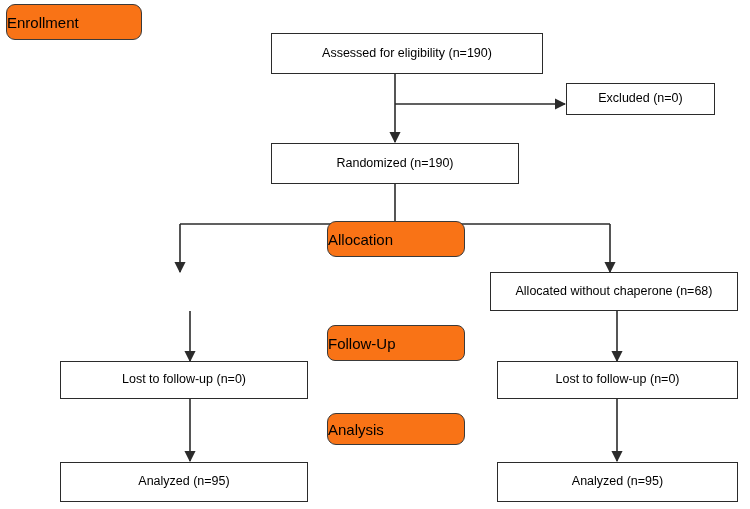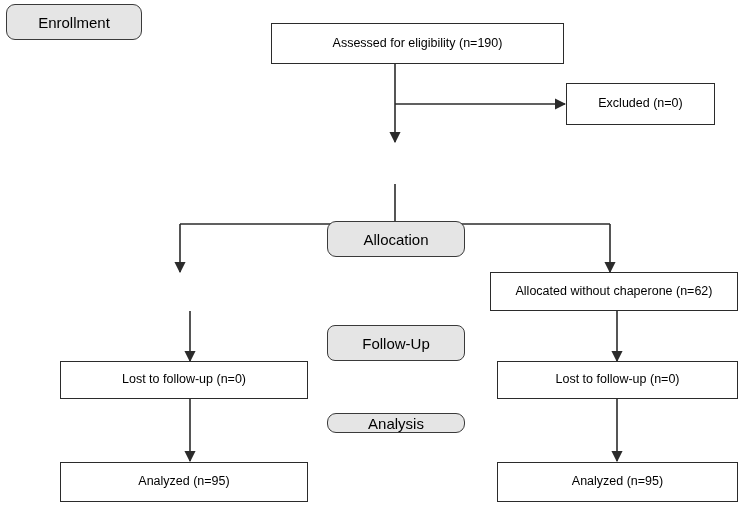--- a/index.html
+++ b/index.html
@@ -33,26 +33,25 @@
     justify-content: center;
     text-align: center;
     color: #000000;
     font-size: 12.5px;
     line-height: 1.25;
     z-index: 2;
   }
   .phase {
     position: absolute;
     box-sizing: border-box;
-    background: #e5e5e5;
+    background: #f97316;
     border: 1.4px solid #3a3a3a;
     border-radius: 9px;
     display: flex;
     align-items: center;
-    justify-content: center;
     text-align: center;
     color: #000000;
     font-size: 15px;
     z-index: 3;
   }
 </style>
 </head>
 <body>
 
 <div id="diagram">
@@ -101,36 +100,39 @@
   </div>
 
   <div class="phase" style="left:327px; top:221px; width:138px; height:36px;">
     <span>Allocation</span>
   </div>
 
   <div class="phase" style="left:327px; top:325px; width:138px; height:36px;border-radius:8px;">
     <span>Follow-Up</span>
   </div>
 
-  <div class="phase" style="left:327px; top:413px; width:138px; height:20px;">
+  <div class="phase" style="left:327px; top:413px; width:138px; height:32px;">
     <span>Analysis</span>
   </div>
 
-  <div class="node" style="left:271px; top:23px; width:293px; height:41px;">
+  <div class="node" style="left:271px; top:33px; width:272px; height:41px;">
     <span>Assessed for eligibility (n=190)</span>
   </div>
 
-  <div class="node" style="left:566px; top:83px; width:149px; height:42px;">
+  <div class="node" style="left:566px; top:83px; width:149px; height:32px;">
     <span>Excluded (n=0)</span>
   </div>
 
+  <div class="node" style="left:271px; top:143px; width:248px; height:41px;">
+    <span>Randomized (n=190)</span>
+  </div>
 
 
   <div class="node" style="left:490px; top:272px; width:248px; height:39px;">
-    <span>Allocated without chaperone (n=62)</span>
+    <span>Allocated without chaperone (n=68)</span>
   </div>
 
   <div class="node" style="left:60px; top:361px; width:248px; height:38px;">
     <span>Lost to follow-up (n=0)</span>
   </div>
 
   <div class="node" style="left:497px; top:361px; width:241px; height:38px;">
     <span>Lost to follow-up (n=0)</span>
   </div>
 

